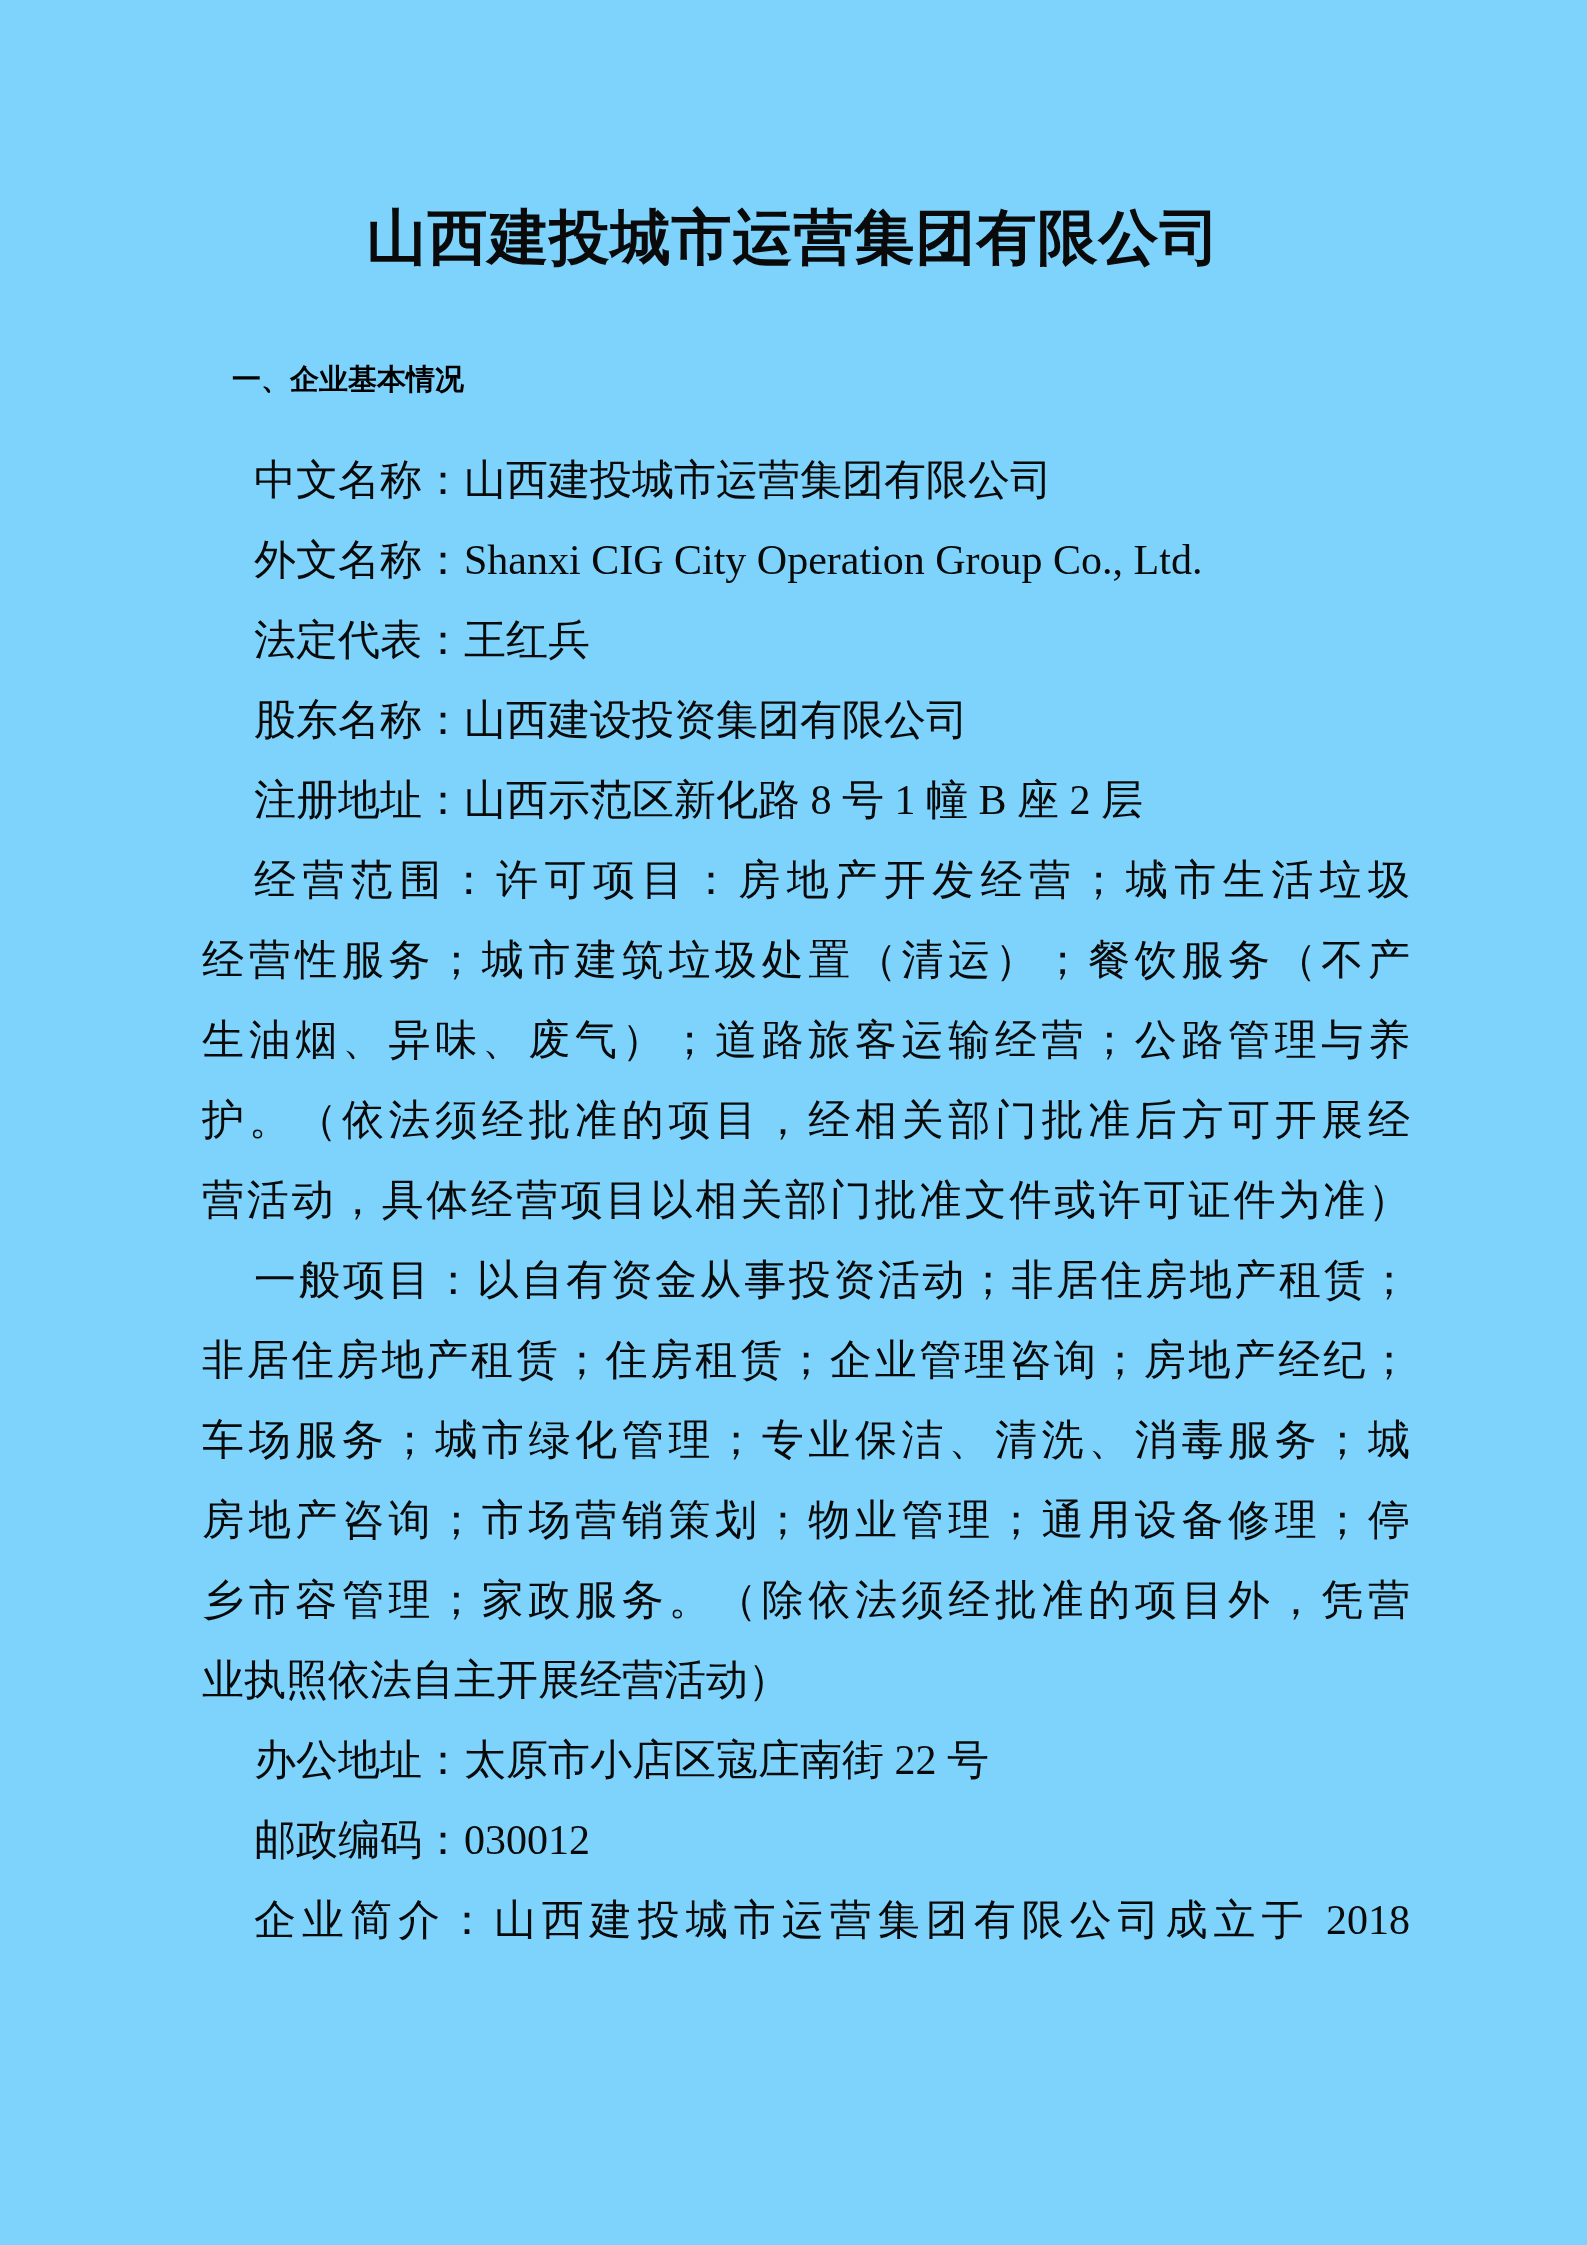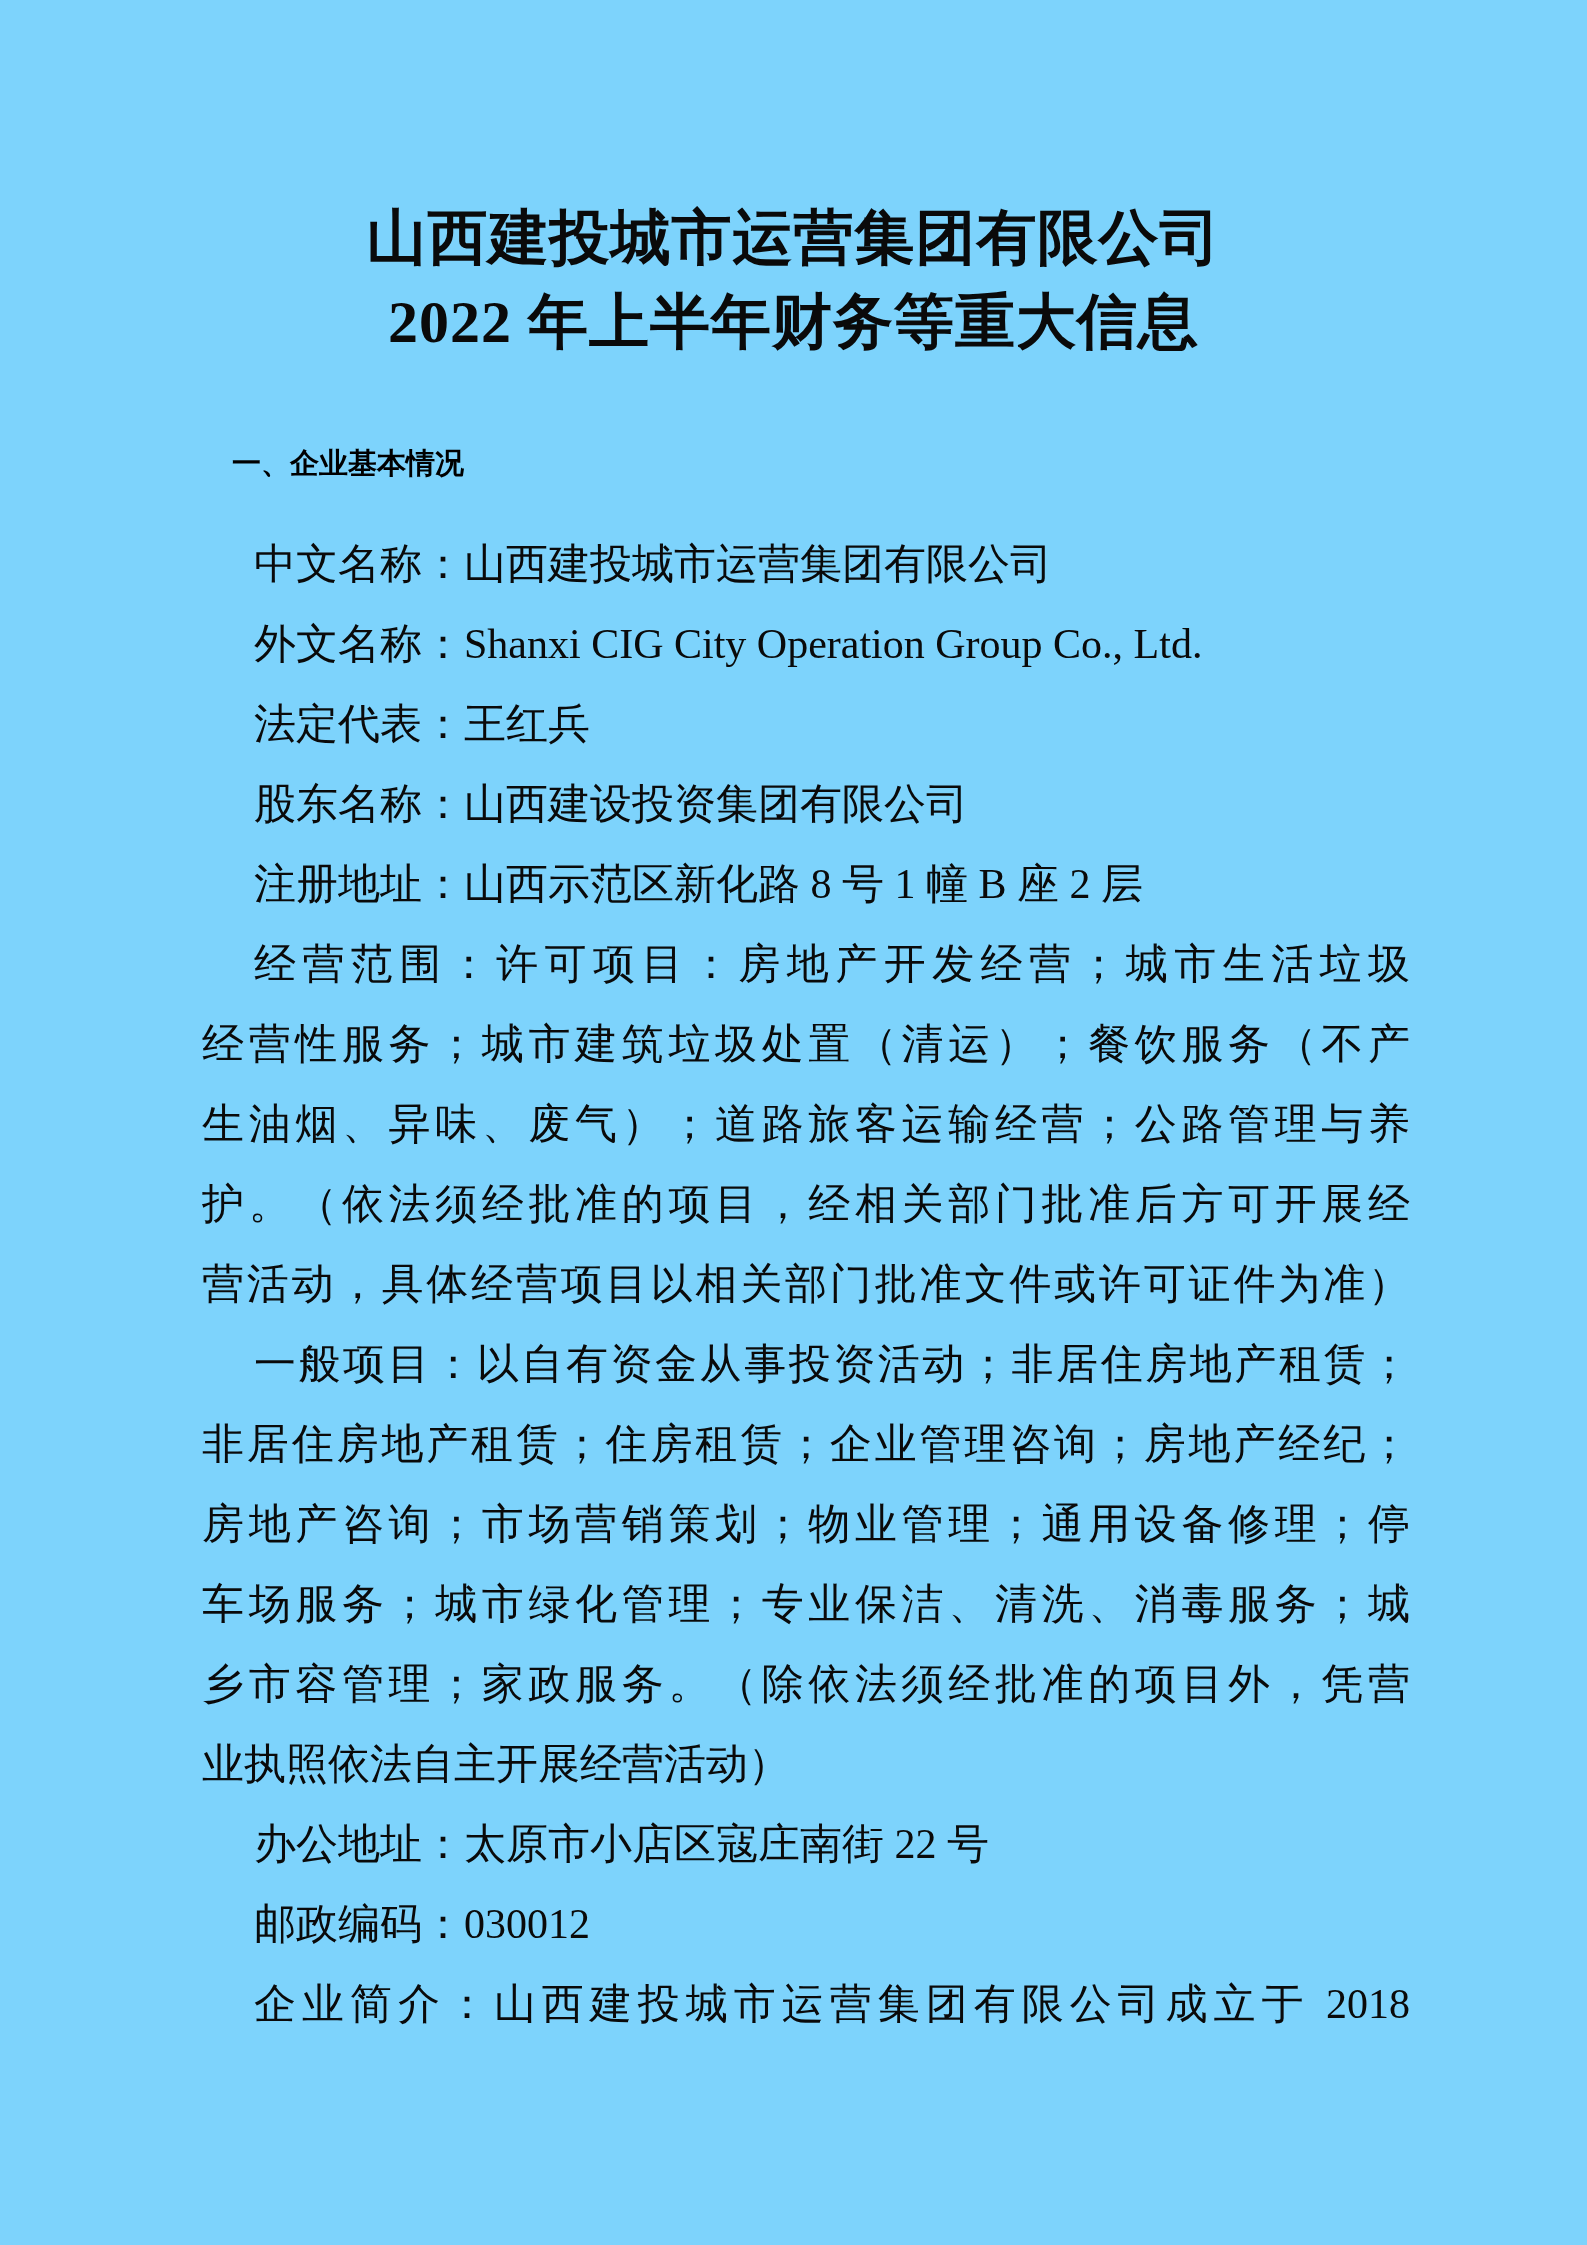--- a/index.html
+++ b/index.html
@@ -51,40 +51,39 @@
     text-align-last: justify;
   }
 </style>
 </head>
 <body>
 
 <div class="page">
 
   <div class="doc-title">
     <div>山西建投城市运营集团有限公司</div>
-    <div>2022 年上半年财务等重大信息</div>
   </div>
 
   <div class="section-heading">一、企业基本情况</div>
 
   <div class="body-text">
     <div class="body-line indent">中文名称：山西建投城市运营集团有限公司</div>
     <div class="body-line indent">外文名称：Shanxi CIG City Operation Group Co., Ltd.</div>
     <div class="body-line indent">法定代表：王红兵</div>
     <div class="body-line indent">股东名称：山西建设投资集团有限公司</div>
     <div class="body-line indent">注册地址：山西示范区新化路 8 号 1 幢 B 座 2 层</div>
     <div class="body-line indent j">经营范围：许可项目：房地产开发经营；城市生活垃圾</div>
     <div class="body-line j">经营性服务；城市建筑垃圾处置（清运）；餐饮服务（不产</div>
     <div class="body-line j">生油烟、异味、废气）；道路旅客运输经营；公路管理与养</div>
     <div class="body-line j">护。（依法须经批准的项目，经相关部门批准后方可开展经</div>
     <div class="body-line j">营活动，具体经营项目以相关部门批准文件或许可证件为准）</div>
     <div class="body-line indent j">一般项目：以自有资金从事投资活动；非居住房地产租赁；</div>
     <div class="body-line j">非居住房地产租赁；住房租赁；企业管理咨询；房地产经纪；</div>
+    <div class="body-line j">车场服务；城市绿化管理；专业保洁、清洗、消毒服务；城</div>
     <div class="body-line j">房地产咨询；市场营销策划；物业管理；通用设备修理；停</div>
-    <div class="body-line j">车场服务；城市绿化管理；专业保洁、清洗、消毒服务；城</div>
     <div class="body-line j">乡市容管理；家政服务。（除依法须经批准的项目外，凭营</div>
     <div class="body-line">业执照依法自主开展经营活动）</div>
     <div class="body-line indent">办公地址：太原市小店区寇庄南街 22 号</div>
     <div class="body-line indent">邮政编码：030012</div>
     <div class="body-line indent j">企业简介：山西建投城市运营集团有限公司成立于 2018</div>
   </div>
 
 </div>
 
 </body></html>

